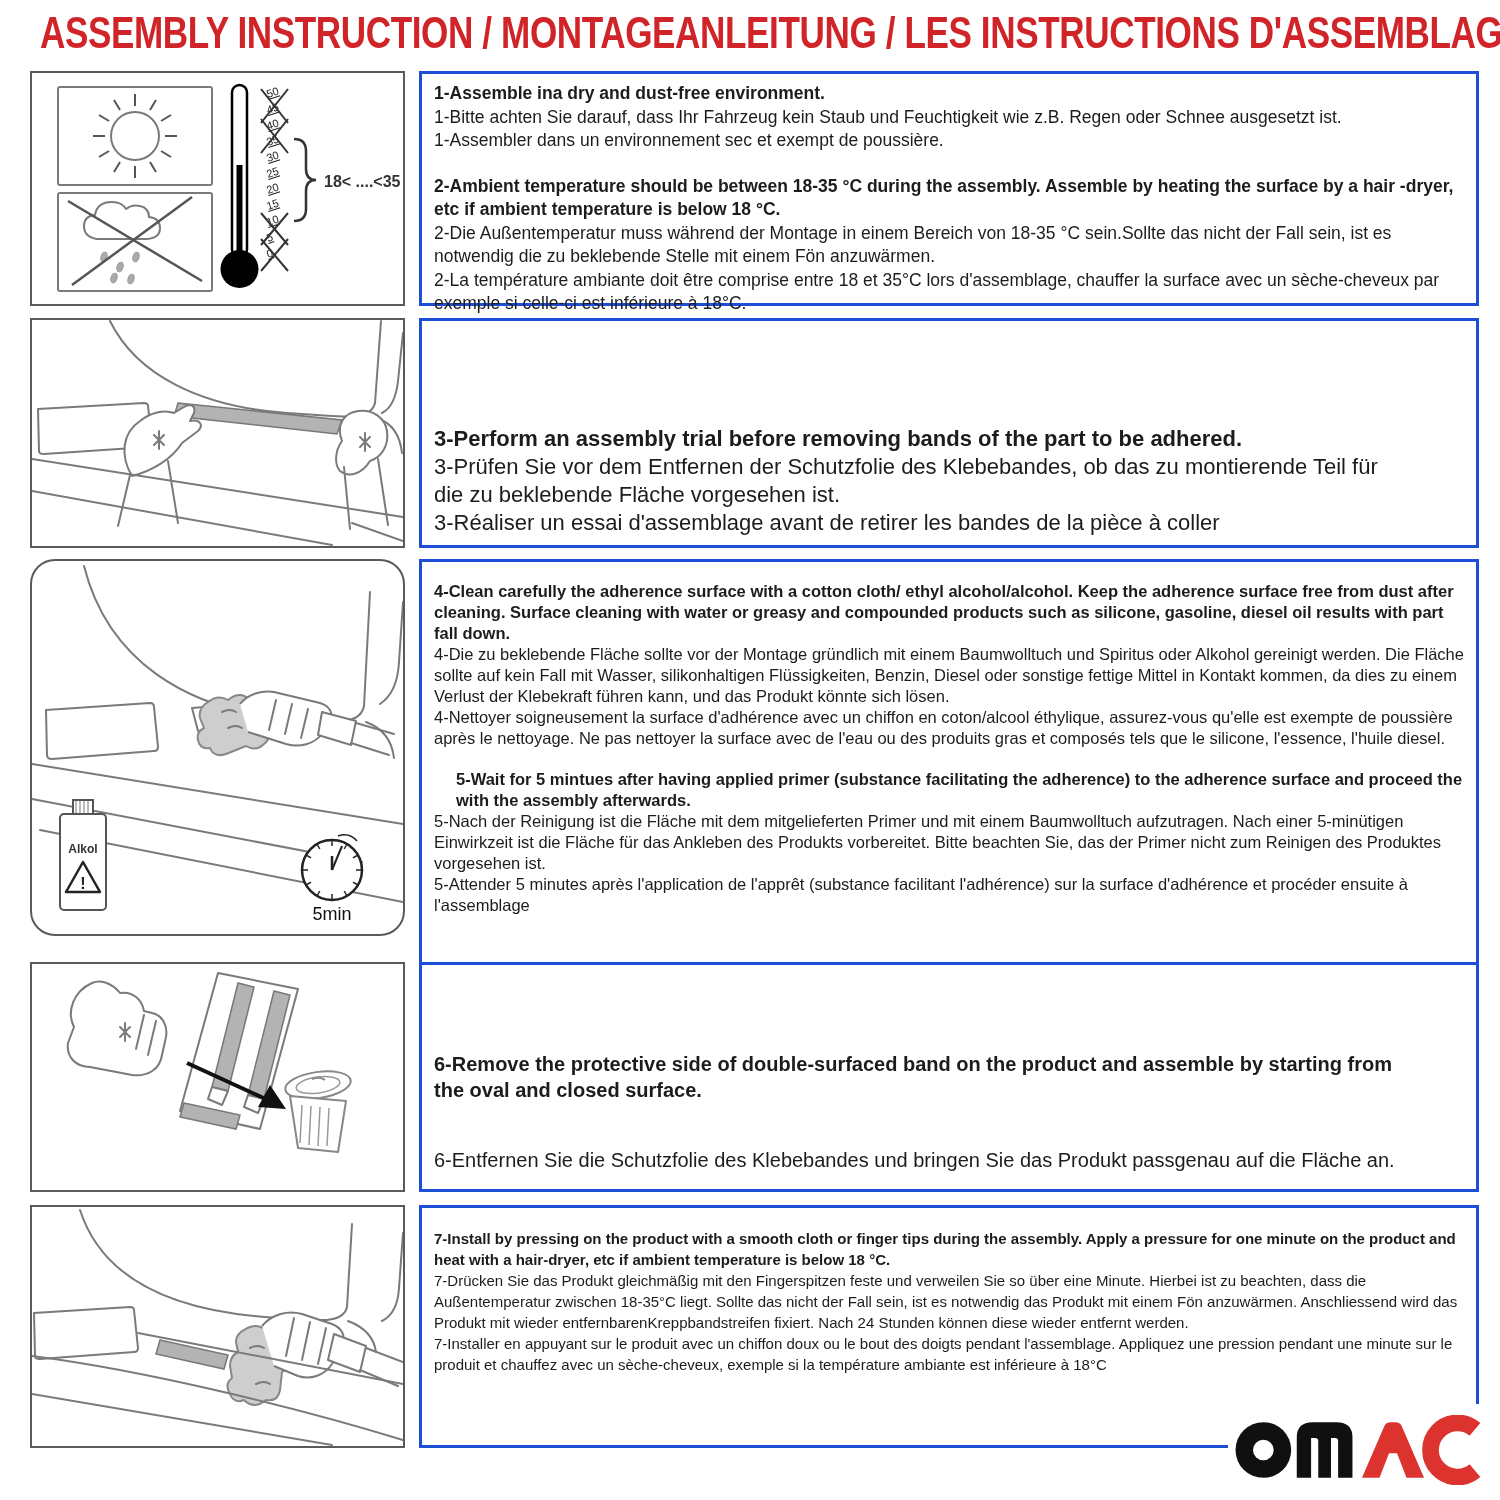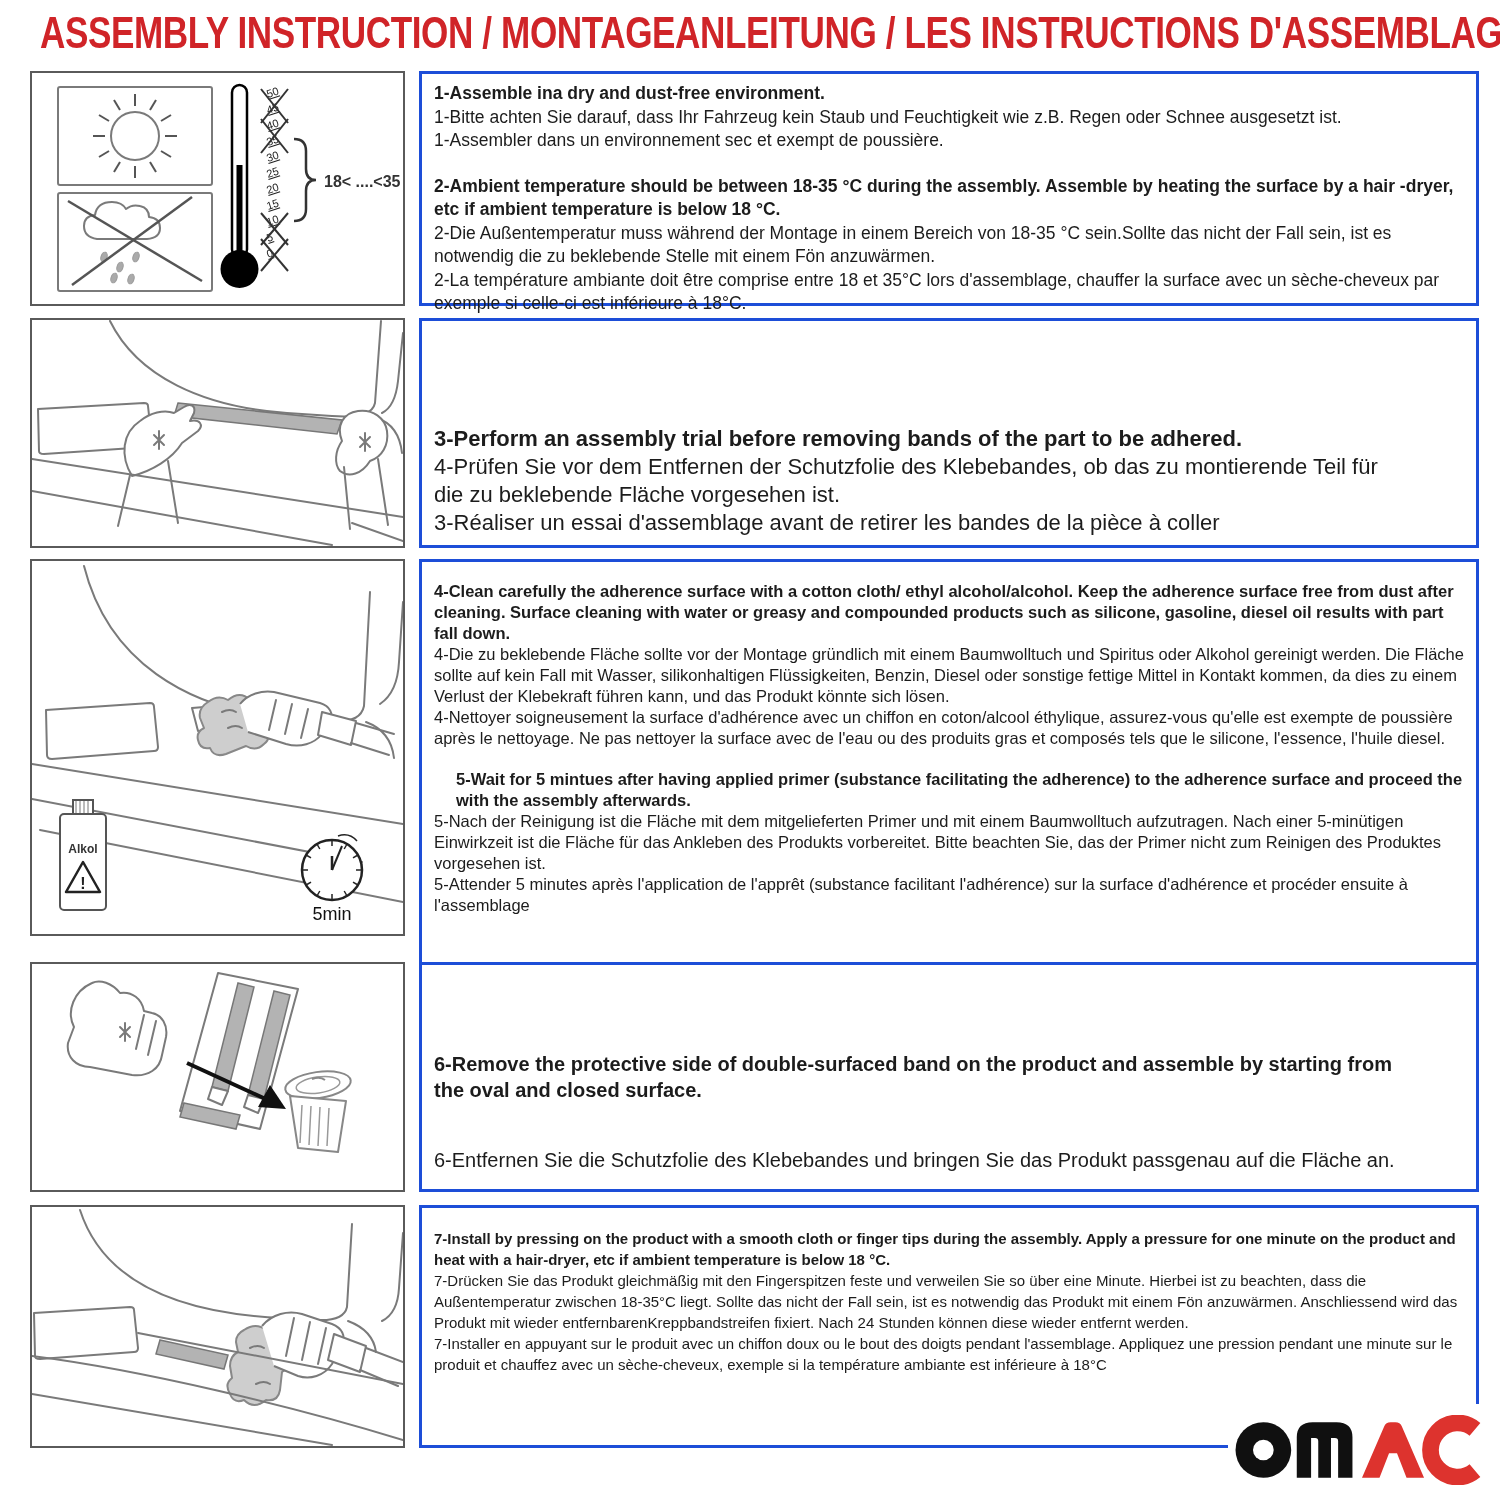--- a/index.html
+++ b/index.html
@@ -12,21 +12,21 @@
   
   .illus{position:absolute;left:30px;width:375px;background:#fff;border:2px solid #5a5a5a;box-sizing:border-box;}
   .tbox{position:absolute;left:419px;width:1060px;background:#fff;border:3px solid #1d4ed8;box-sizing:border-box;padding:8px 12px;}
   .tbox p{margin:0;}
   .b{font-weight:bold;}
   .gap{margin-top:22px !important;}
   
   #il1{top:71px;height:235px;}   #tb1{top:71px;height:235px;font-size:17.5px;line-height:23.5px;}
   #il2{top:318px;height:230px;}  #tb2{top:318px;height:230px;font-size:22px;line-height:28px;padding-top:104px;}
   #tb2 p{max-width:960px;}
-  #il3{top:559px;height:377px;}  #tb3{top:559px;height:449px;font-size:16.5px;line-height:21px;padding-top:19px;}
+  #il3{top:559px;height:377px;border-radius:25px;}  #tb3{top:559px;height:449px;font-size:16.5px;line-height:21px;padding-top:19px;}
   #tb3 .gap{margin-top:20px !important;margin-left:22px;}
   #il4{top:962px;height:230px;}  #tb4{top:962px;height:230px;font-size:20px;line-height:26px;padding-top:42px;}
   #tb4 p{max-width:980px;margin-top:44px;}
   #il5{top:1205px;height:243px;} #tb5{top:1205px;height:243px;font-size:15px;line-height:21px;padding-top:20px;}
   .illus svg{display:block;width:100%;height:100%;}
   
   .ln{stroke:#7a7a7a;stroke-width:2;fill:none;stroke-linecap:round;stroke-linejoin:round;}
   .lnf{stroke:#7a7a7a;stroke-width:2;fill:#fff;stroke-linejoin:round;}
   .gray{fill:#b3b3b3;stroke:#777;stroke-width:1.5;}
   .cloth{fill:#cecece;stroke:#888;stroke-width:2;stroke-linejoin:round;}
@@ -140,21 +140,21 @@
         <path class="ln" d="M312,146 L318,208 M346,138 L356,204"></path>
         <path class="ln" d="M328,116 l10,10 M338,116 l-10,10 M333,112 l0,18"></path>
       </g>
       <path class="ln" d="M0,138 L371,196"></path>
       <path class="ln" d="M0,170 L300,224"></path>
       <path class="ln" d="M320,202 L371,220"></path>
     </svg>
   </div>
   <div class="tbox" id="tb2">
     <p class="b">3-Perform an assembly trial before removing bands of the part to be adhered.</p>
-    <p>4-Prüfen Sie vor dem Entfernen der Schutzfolie des Klebebandes, ob das zu montierende Teil für die zu beklebende Fläche vorgesehen ist.</p>
+    <p>3-Prüfen Sie vor dem Entfernen der Schutzfolie des Klebebandes, ob das zu montierende Teil für die zu beklebende Fläche vorgesehen ist.</p>
     <p>3-Réaliser un essai d'assemblage avant de retirer les bandes de la pièce à coller</p>
   </div>
 
   <div class="illus" id="il3">
     <svg viewBox="0 0 371 371">
       <path class="ln" d="M52,4 C75,95 150,150 268,158 L300,160 C322,160 330,154 332,144 L338,30"></path>
       <path class="ln" d="M371,40 L367,100 C366,120 360,134 348,142"></path>
       <path class="ln" d="M334,160 C350,166 360,178 362,196"></path>
       <path class="lnf" d="M14,148 L118,141 Q122,141 122,145 L126,185 Q126,189 122,189 L20,197 Q15,197 15,193 Z"></path>
       <path class="lnf" d="M160,146 L232,140 L238,162 L166,169 Z" stroke="#888"></path>

